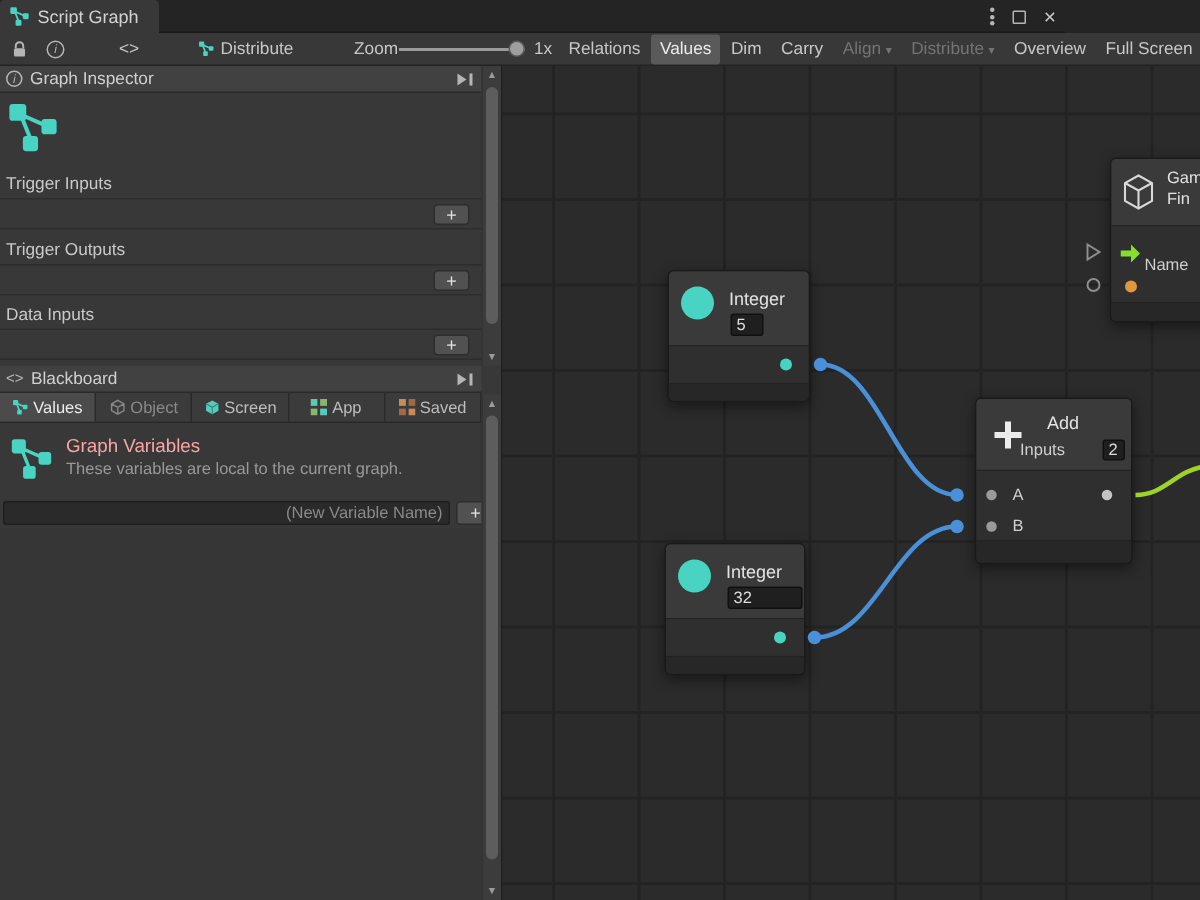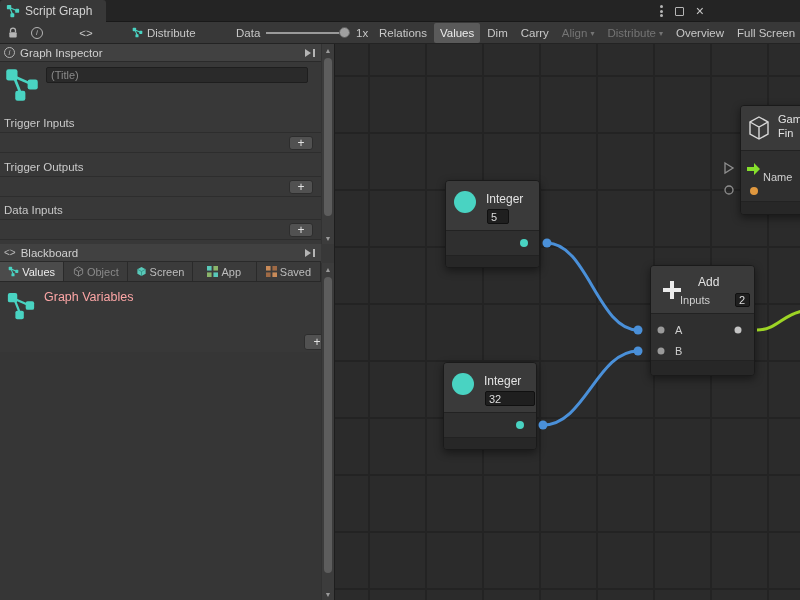--- a/index.html
+++ b/index.html
@@ -107,21 +107,21 @@
     <div class="tlabel" style="left:132px">
       <svg width="11" height="11" viewBox="0 0 16 16">
         <path d="M4 4 L12 7.5 M4.5 4.5 L7.5 12" stroke="#49d3c2" stroke-width="1.6" fill="none"></path>
         <rect x="1" y="1" width="5" height="5" rx="1" fill="#49d3c2"></rect>
         <rect x="10.5" y="5.5" width="4.5" height="4.5" rx="1" fill="#49d3c2"></rect>
         <rect x="5" y="10.5" width="4.5" height="4.5" rx="1" fill="#49d3c2"></rect>
       </svg>
       <span>Distribute</span>
     </div>
     <div class="tlabel" style="left:236px">
-      <span>Data</span>
+      <span>Zoom</span>
     </div>
     <div class="sltrack" style="left:266px;width:84px"></div>
     <div class="slhandle" style="left:339px"></div>
     <div class="tlabel" style="left:356px">
       <span>1x</span>
     </div>
     <div class="tbrow">
       <div class="tbtn">
           <span>Relations</span>
         </div>
@@ -161,21 +161,20 @@
           <rect x="10" y="1" width="2" height="8" fill="#b5b5b5"></rect>
       </svg>
     </div>
 
     <svg class="abs" style="left:4px;top:22px" width="36" height="38" viewBox="0 0 16 16">
       <path d="M4 4 L12 7.5 M4.5 4.5 L7.5 12" stroke="#49d3c2" stroke-width="1.2" fill="none"></path>
       <rect x="1" y="1" width="5" height="5" rx="1" fill="#49d3c2"></rect>
       <rect x="10.5" y="5.5" width="4.5" height="4.5" rx="1" fill="#49d3c2"></rect>
       <rect x="5" y="10.5" width="4.5" height="4.5" rx="1" fill="#49d3c2"></rect>
     </svg>
-    <div class="field" style="left:46px;top:23px;width:262px;height:16px">(Title)</div>
 
     <span class="sect" style="top:73px">Trigger Inputs</span>
     <div class="sectline" style="top:88px"></div>
     <div class="plusrow" style="top:89px">
       <div class="plusbtn" style="right:8px;top:3px;width:24px;height:14px">+</div>
     </div>
 
     <span class="sect" style="top:117px">Trigger Outputs</span>
     <div class="sectline" style="top:132px"></div>
     <div class="plusrow" style="top:133px">
@@ -246,21 +245,23 @@
       </div>
     </div>
 
     <svg class="abs" style="left:6px;top:246px" width="30" height="32" viewBox="0 0 16 16">
       <path d="M4 4 L12 7.5 M4.5 4.5 L7.5 12" stroke="#49d3c2" stroke-width="1.2" fill="none"></path>
       <rect x="1" y="1" width="5" height="5" rx="1" fill="#49d3c2"></rect>
       <rect x="10.5" y="5.5" width="4.5" height="4.5" rx="1" fill="#49d3c2"></rect>
       <rect x="5" y="10.5" width="4.5" height="4.5" rx="1" fill="#49d3c2"></rect>
     </svg>
     <span class="abs" style="left:44px;top:246px;font-size:12.5px;color:#fca5a5">Graph Variables</span>
-
+    <span class="abs varsub" style="left:44px;top:263px">These variables are local to the current graph.</span>
+
+    <div class="field" style="left:2px;top:290px;width:298px;height:16px;justify-content:flex-end">(New Variable Name)</div>
     <div class="plusbtn" style="left:304px;top:290px;width:26px;height:16px">+</div>
 
     <div class="bbempty"></div>
 
     <div class="sb" style="top:219px;height:337px">
       <div class="arr" style="top:0">▲</div>
       <div class="thumb" style="top:14px;height:296px"></div>
       <div class="arr" style="bottom:0">▼</div>
     </div>
   </div>

